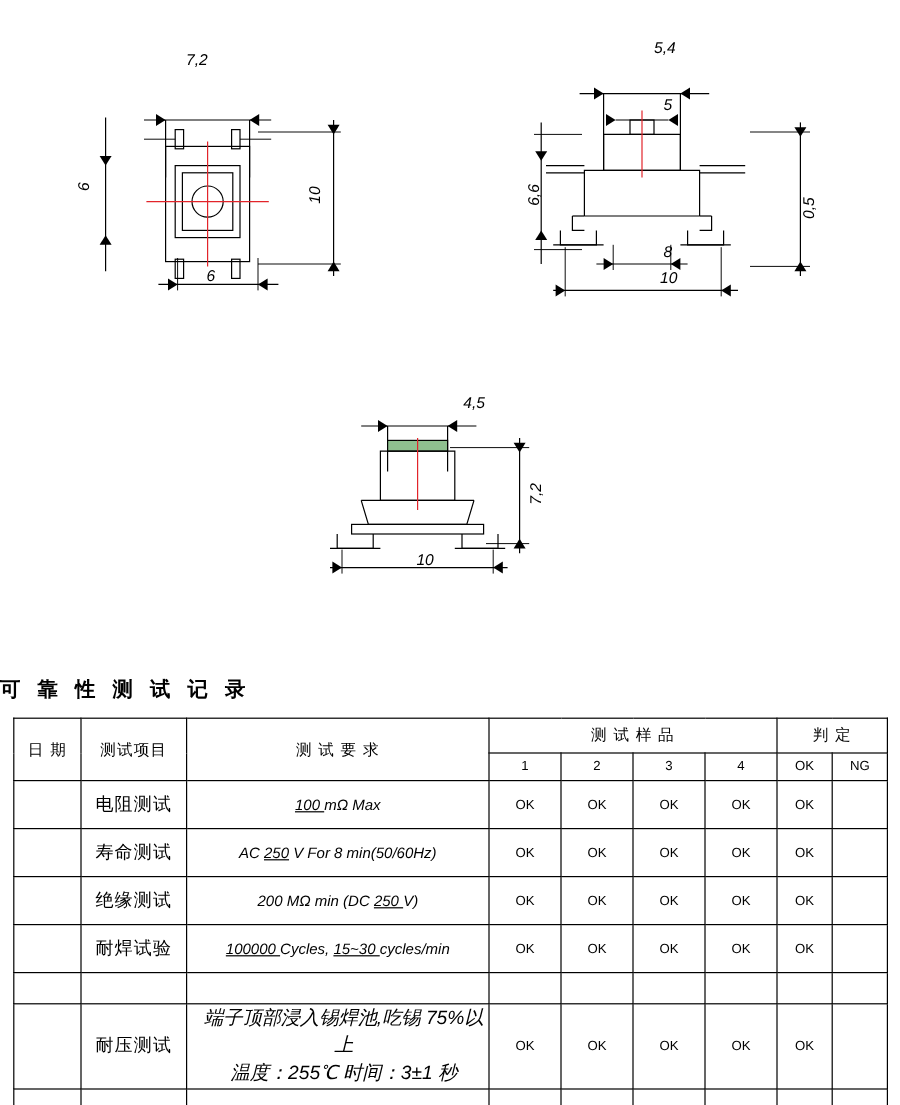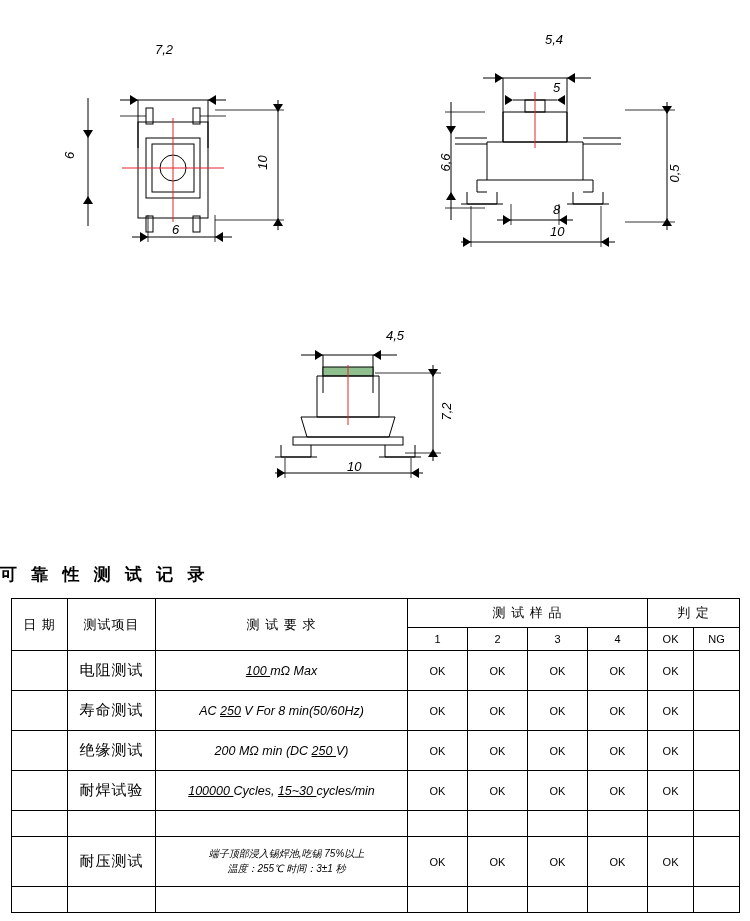--- a/index.html
+++ b/index.html
@@ -97,21 +97,21 @@
     font-size: 12.5px;
     font-weight: bold;
     text-align: left;
     padding-left: 16px;
     font-style: italic;
   }
   .cell-req .u {
     text-decoration: underline;
   }
   .cell-req.small {
-    font-size: 10px;
+    font-size: 16px;
     line-height: 1.45;
     padding-left: 10px;
     margin-top: 19px;
   }
   .cell-ok {
     font-size: 11px;
     font-family: "Liberation Serif", serif;
   }
 </style>
 </head>

